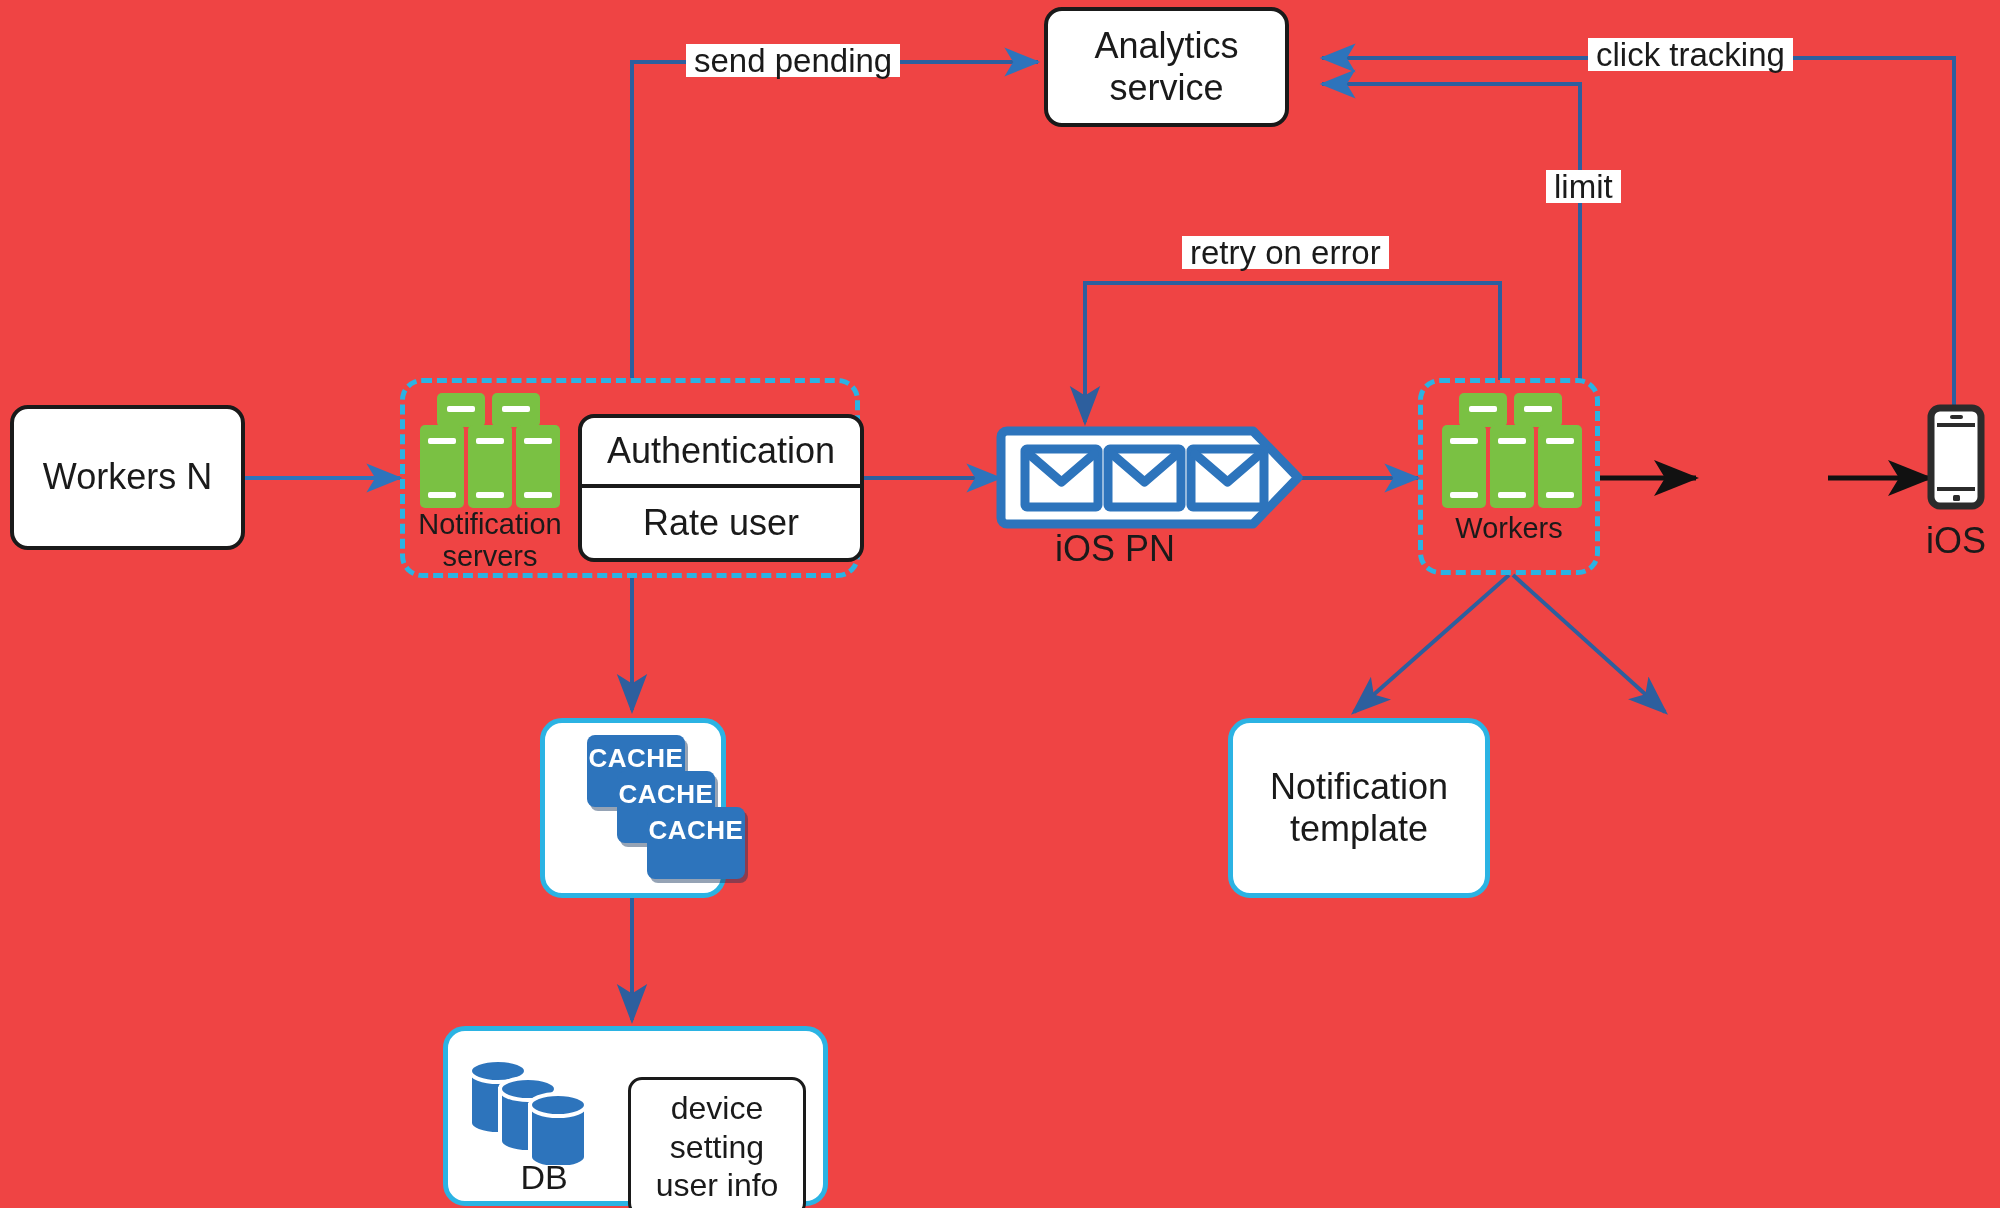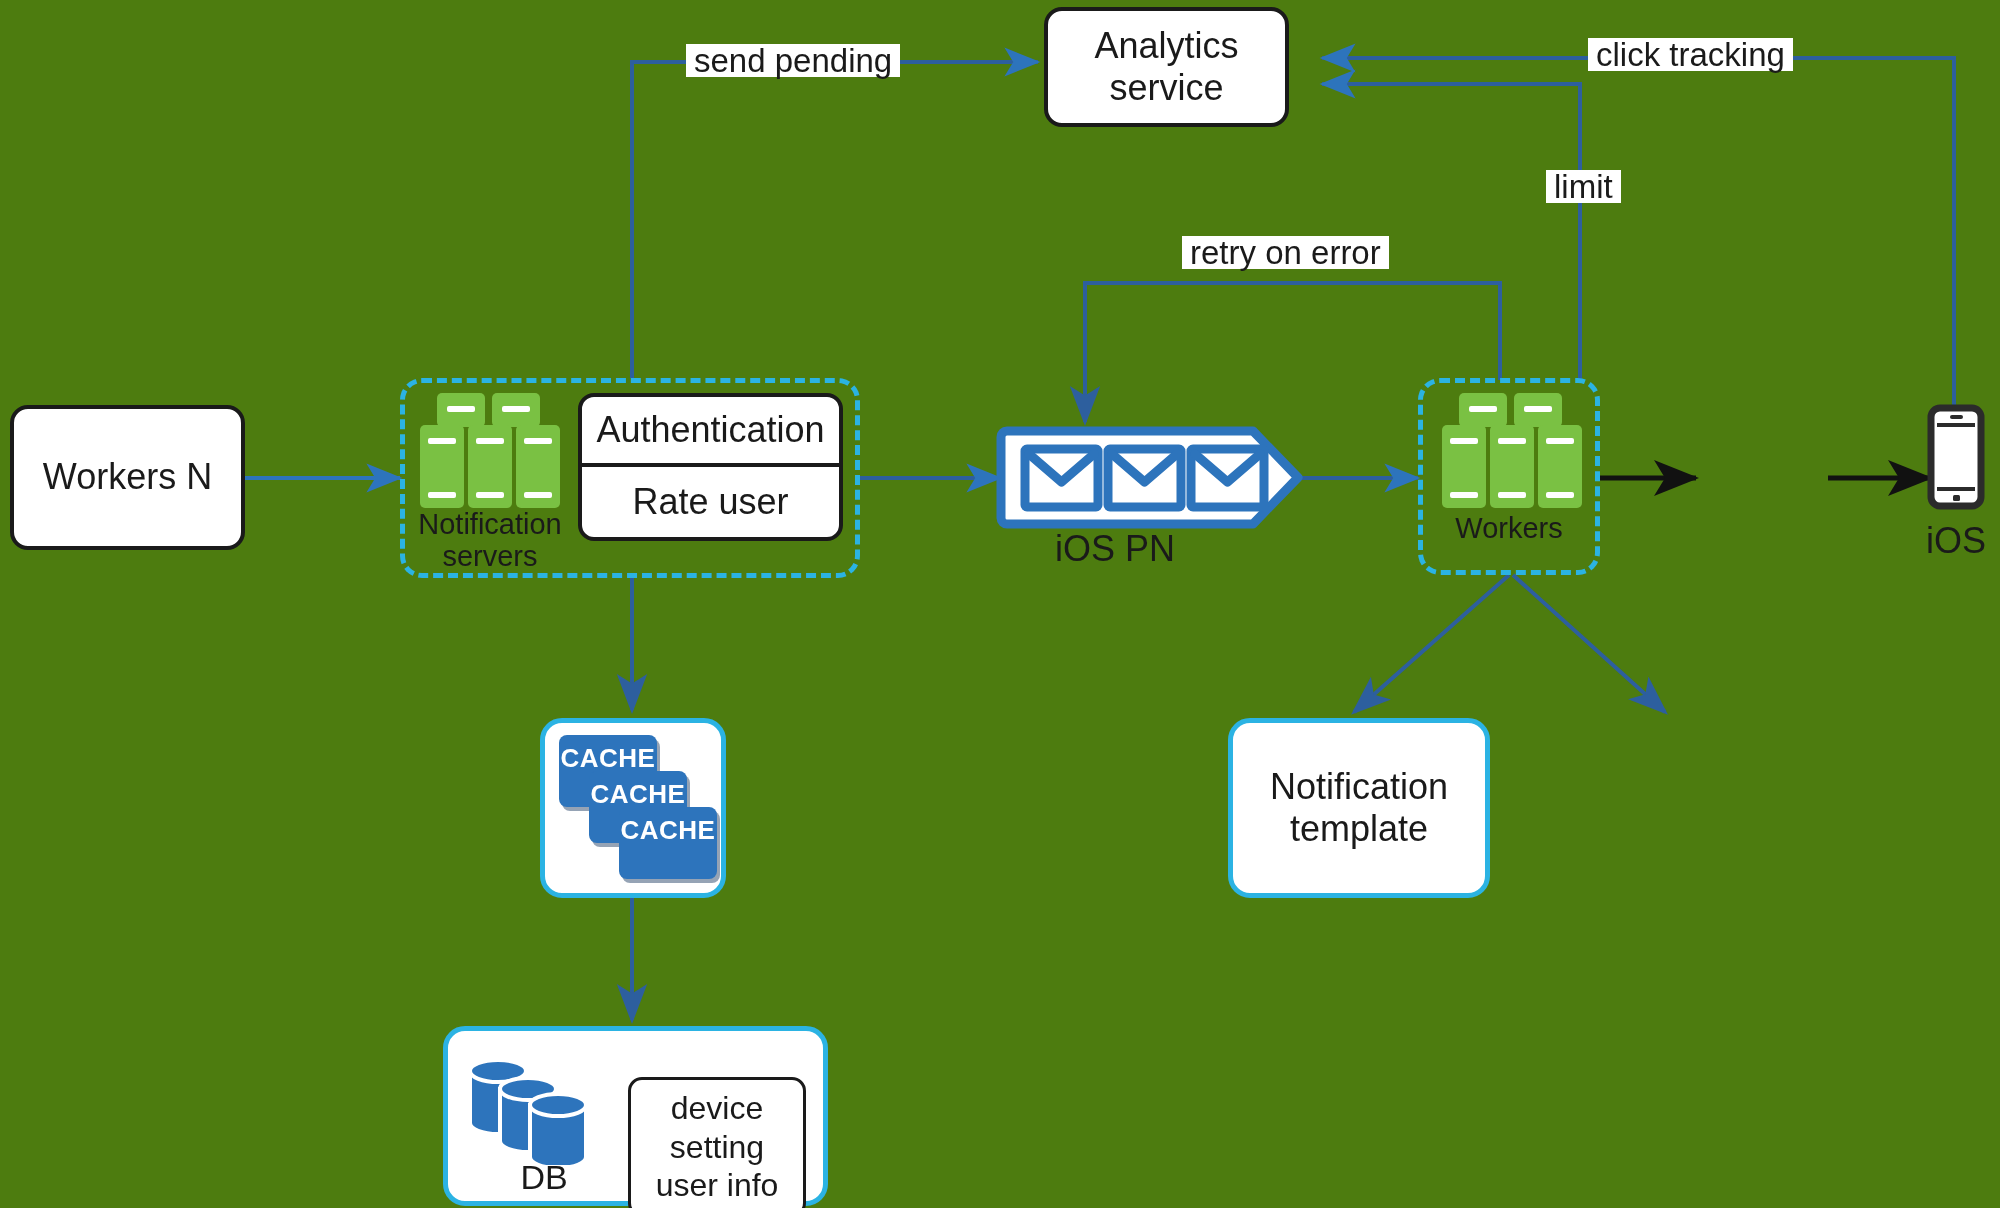--- a/index.html
+++ b/index.html
@@ -8,21 +8,21 @@
     background: #ffffff;
   }
   body {
     font-family: "Liberation Sans", sans-serif;
     color: #1a1a1a;
   }
   #canvas {
     position: relative;
     width: 2000px;
     height: 1208px;
-    background: #4d7c0f;
+    background: #ef4444;
     overflow: hidden;
   }
   
   .node { position: absolute; box-sizing: border-box; }
 
   .box-black {
     border: 4px solid #1a1a1a;
     border-radius: 18px;
     background: #ffffff;
     display: flex;
@@ -234,21 +234,21 @@
     <div class="srv-line" style="left:56px; top:45px; width:28px;"></div>
     <div class="srv-line" style="left:56px; top:99px; width:28px;"></div>
     <div class="srv-tall" style="left:96px; top:32px; width:44px; height:83px;"></div>
     <div class="srv-line" style="left:104px;top:45px; width:28px;"></div>
     <div class="srv-line" style="left:104px;top:99px; width:28px;"></div>
   </div>
 
   <div class="grp-label" style="left:400px; top:508px; width:180px; z-index:6;">Notification
 servers</div>
 
-  <div class="split-box" style="left:578px; top:393px; width:265px; height:148px; z-index:6;">
+  <div class="split-box" style="left:578px; top:414px; width:286px; height:148px; z-index:6;">
     <div class="split-half top">Authentication</div>
     <div class="split-half">Rate user</div>
   </div>
 
   <div class="node box-black" style="left:1044px; top:7px; width:245px; height:120px;">
     <span style="white-space: pre-line;">Analytics
 service</span>
   </div>
 
   <div class="node" style="left:995px; top:425px; width:310px; height:105px;">
@@ -298,21 +298,21 @@
     <svg width="60" height="106" viewBox="0 0 60 106" xmlns="http://www.w3.org/2000/svg">
       <rect x="5" y="4" width="50" height="98" rx="9" ry="9" fill="#ffffff" stroke="#2b2b2b" stroke-width="7"></rect>
       <line x1="11" y1="21" x2="49" y2="21" stroke="#2b2b2b" stroke-width="4"></line>
       <line x1="11" y1="85" x2="49" y2="85" stroke="#2b2b2b" stroke-width="4"></line>
       <rect x="24" y="11" width="13" height="4" rx="2" fill="#2b2b2b"></rect>
       <rect x="27" y="91" width="7" height="6" rx="1.5" fill="#2b2b2b"></rect>
     </svg>
   </div>
   <div class="plain-label" style="left:1896px; top:520px; width:120px;">iOS</div>
 
-  <div class="node box-cyan" style="left:540px; top:718px; width:186px; height:180px;">
+  <div class="node box-cyan" style="left:540px; top:718px; width:186px; height:180px;padding-left:28px;">
     <div style="position:relative; width:100%; height:100%;">
       <div class="cache-card" style="left:14px; top:12px; width:98px; height:72px;">CACHE</div>
       <div class="cache-card" style="left:44px; top:48px; width:98px; height:72px;">CACHE</div>
       <div class="cache-card" style="left:74px; top:84px; width:98px; height:72px;">CACHE</div>
     </div>
   </div>
 
   <div class="node box-cyan" style="left:443px; top:1026px; width:385px; height:180px;">
     <div style="position:relative; width:100%; height:100%;">
 

